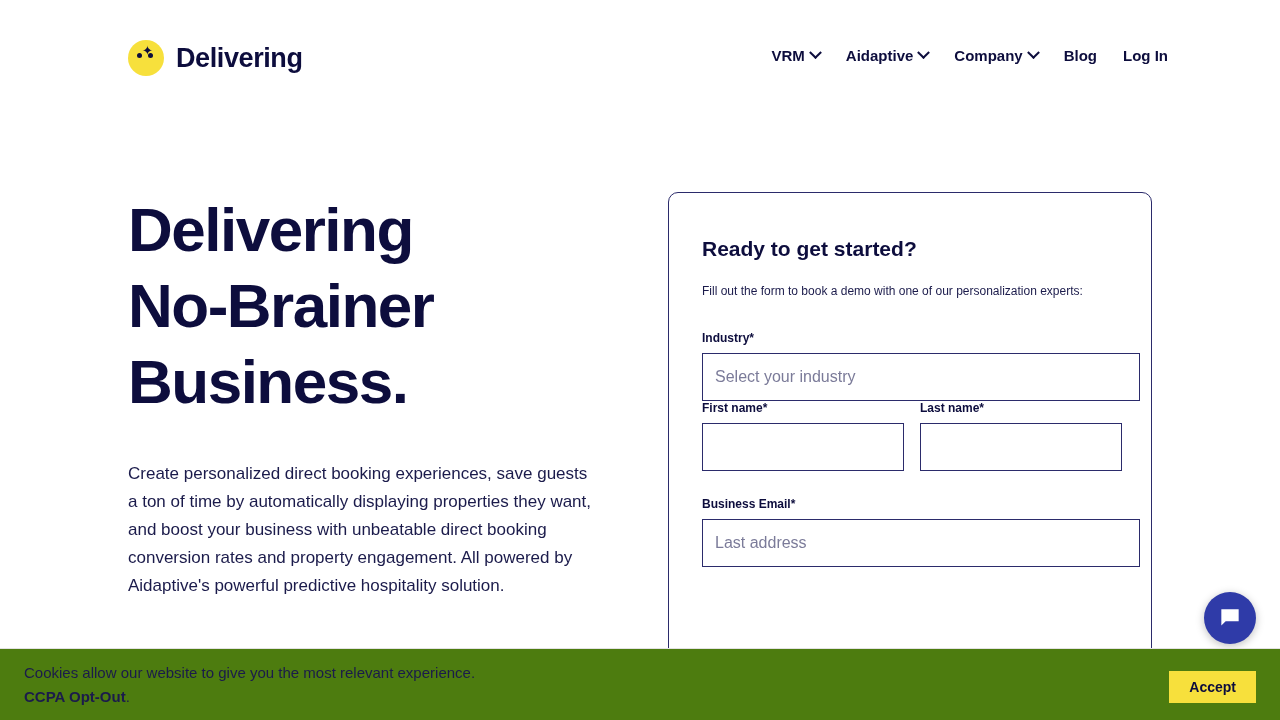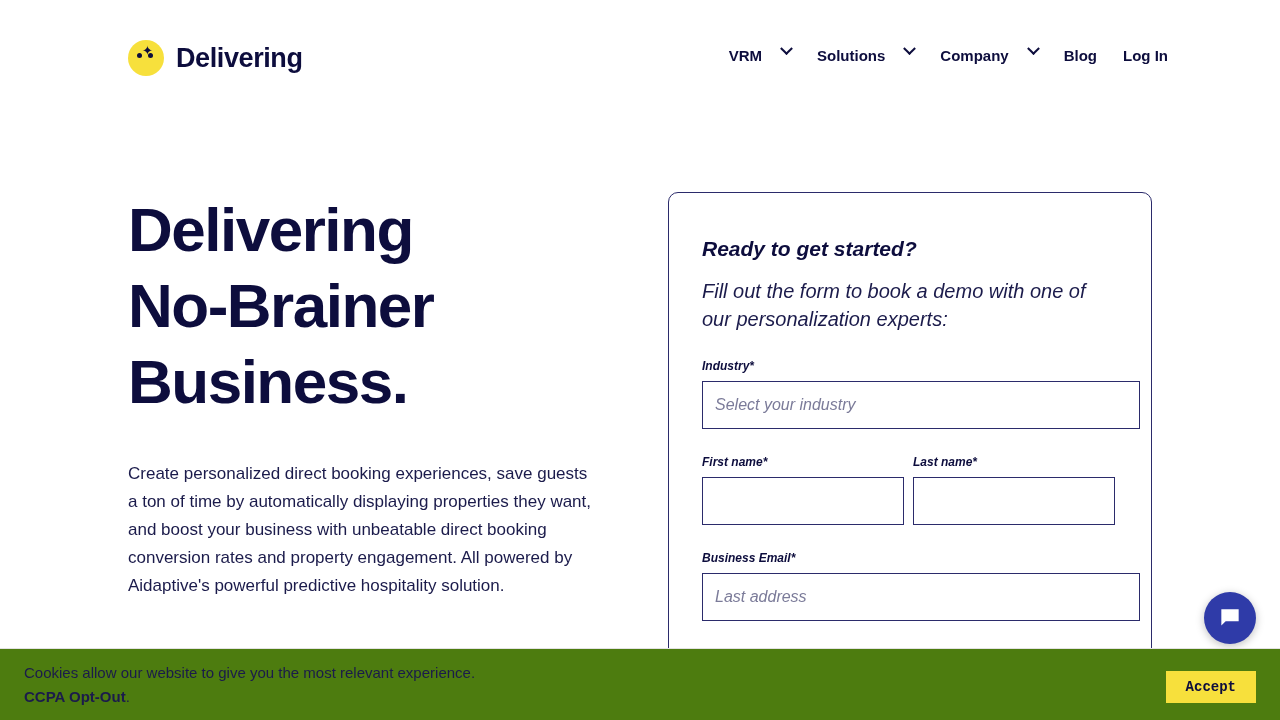--- a/index.html
+++ b/index.html
@@ -77,22 +77,22 @@
     top: 47px;
     display: flex;
     align-items: center;
     gap: 26px;
   }
   .nav-item {
     font-size: 15px;
     font-weight: bold;
     color: #0d0d3d;
     display: flex;
-    align-items: flex-start;
-    gap: 20px;
+    align-items: center;
+    gap: 6px;
     cursor: pointer;
     white-space: nowrap;
   }
   .caret {
     display: inline-block;
     width: 9px; height: 9px;
     border-right: 2px solid #0d0d3d;
     border-bottom: 2px solid #0d0d3d;
     transform: rotate(45deg) translate(-2px, -2px);
   }
@@ -122,32 +122,31 @@
   
   .form-card {
     position: absolute;
     left: 668px;
     top: 192px;
     width: 484px;
     height: 468px;
     border: 1px solid #2b2b6b;
     border-radius: 10px;
     background: #ffffff;
-    padding: 44px 36px 0 33px;
+    padding: 44px 23px 0 33px;
     overflow: hidden;
-    font-style: italic;
   }
   .form-title {
     font-size: 21px;
     font-weight: bold;
     color: #0d0d3d;
   }
   .form-sub {
     margin-top: 16px;
-    font-size: 20px;
+    font-size: 12px;
     line-height: 28px;
     color: #1b1b4b;
     width: 412px;
   }
   .field-label {
     font-size: 12px;
     font-weight: bold;
     color: #0d0d3d;
     margin-bottom: 8px;
   }
@@ -158,23 +157,21 @@
     border: 1px solid #2b2b6b;
     background: #fff;
     display: flex;
     align-items: center;
     padding: 0 12px;
     font-size: 16px;
     color: #7b7b99;
   }
   .row {
     display: flex;
-    gap: 6px;
-    margin-top: 26px;
-    justify-content: space-between;
+    gap: 16px;
   }
   .col { width: 202px; }
   .col .input { width: 202px; }
 
   
   .cookie {
     position: absolute;
     left: 0;
     bottom: 0;
     width: 1280px;
@@ -201,21 +198,21 @@
     position: absolute;
     right: 24px;
     top: 22px;
     background: #f7e03c;
     color: #0d0d3d;
     border: none;
     font-size: 14px;
     font-weight: bold;
     padding: 8px 20px;
     cursor: pointer;
-    font-family: Liberation Mono, monospace;
+    font-family: Liberation Sans, sans-serif;
   }
 
   
   .chat-bubble {
     position: absolute;
     right: 24px;
     bottom: 76px;
     width: 52px;
     height: 52px;
     border-radius: 50%;
@@ -239,21 +236,21 @@
       </span>
       <span class="logo-text">Delivering</span>
     </div>
 
     <div class="nav">
       <div class="nav-item">
         <span>VRM</span>
         <span class="caret"></span>
       </div>
       <div class="nav-item">
-        <span>Solutions</span>
+        <span>Aidaptive</span>
         <span class="caret"></span>
       </div>
       <div class="nav-item">
         <span>Company</span>
         <span class="caret"></span>
       </div>
       <div class="nav-item">
         <span>Blog</span>
       </div>
       <div class="nav-item">

